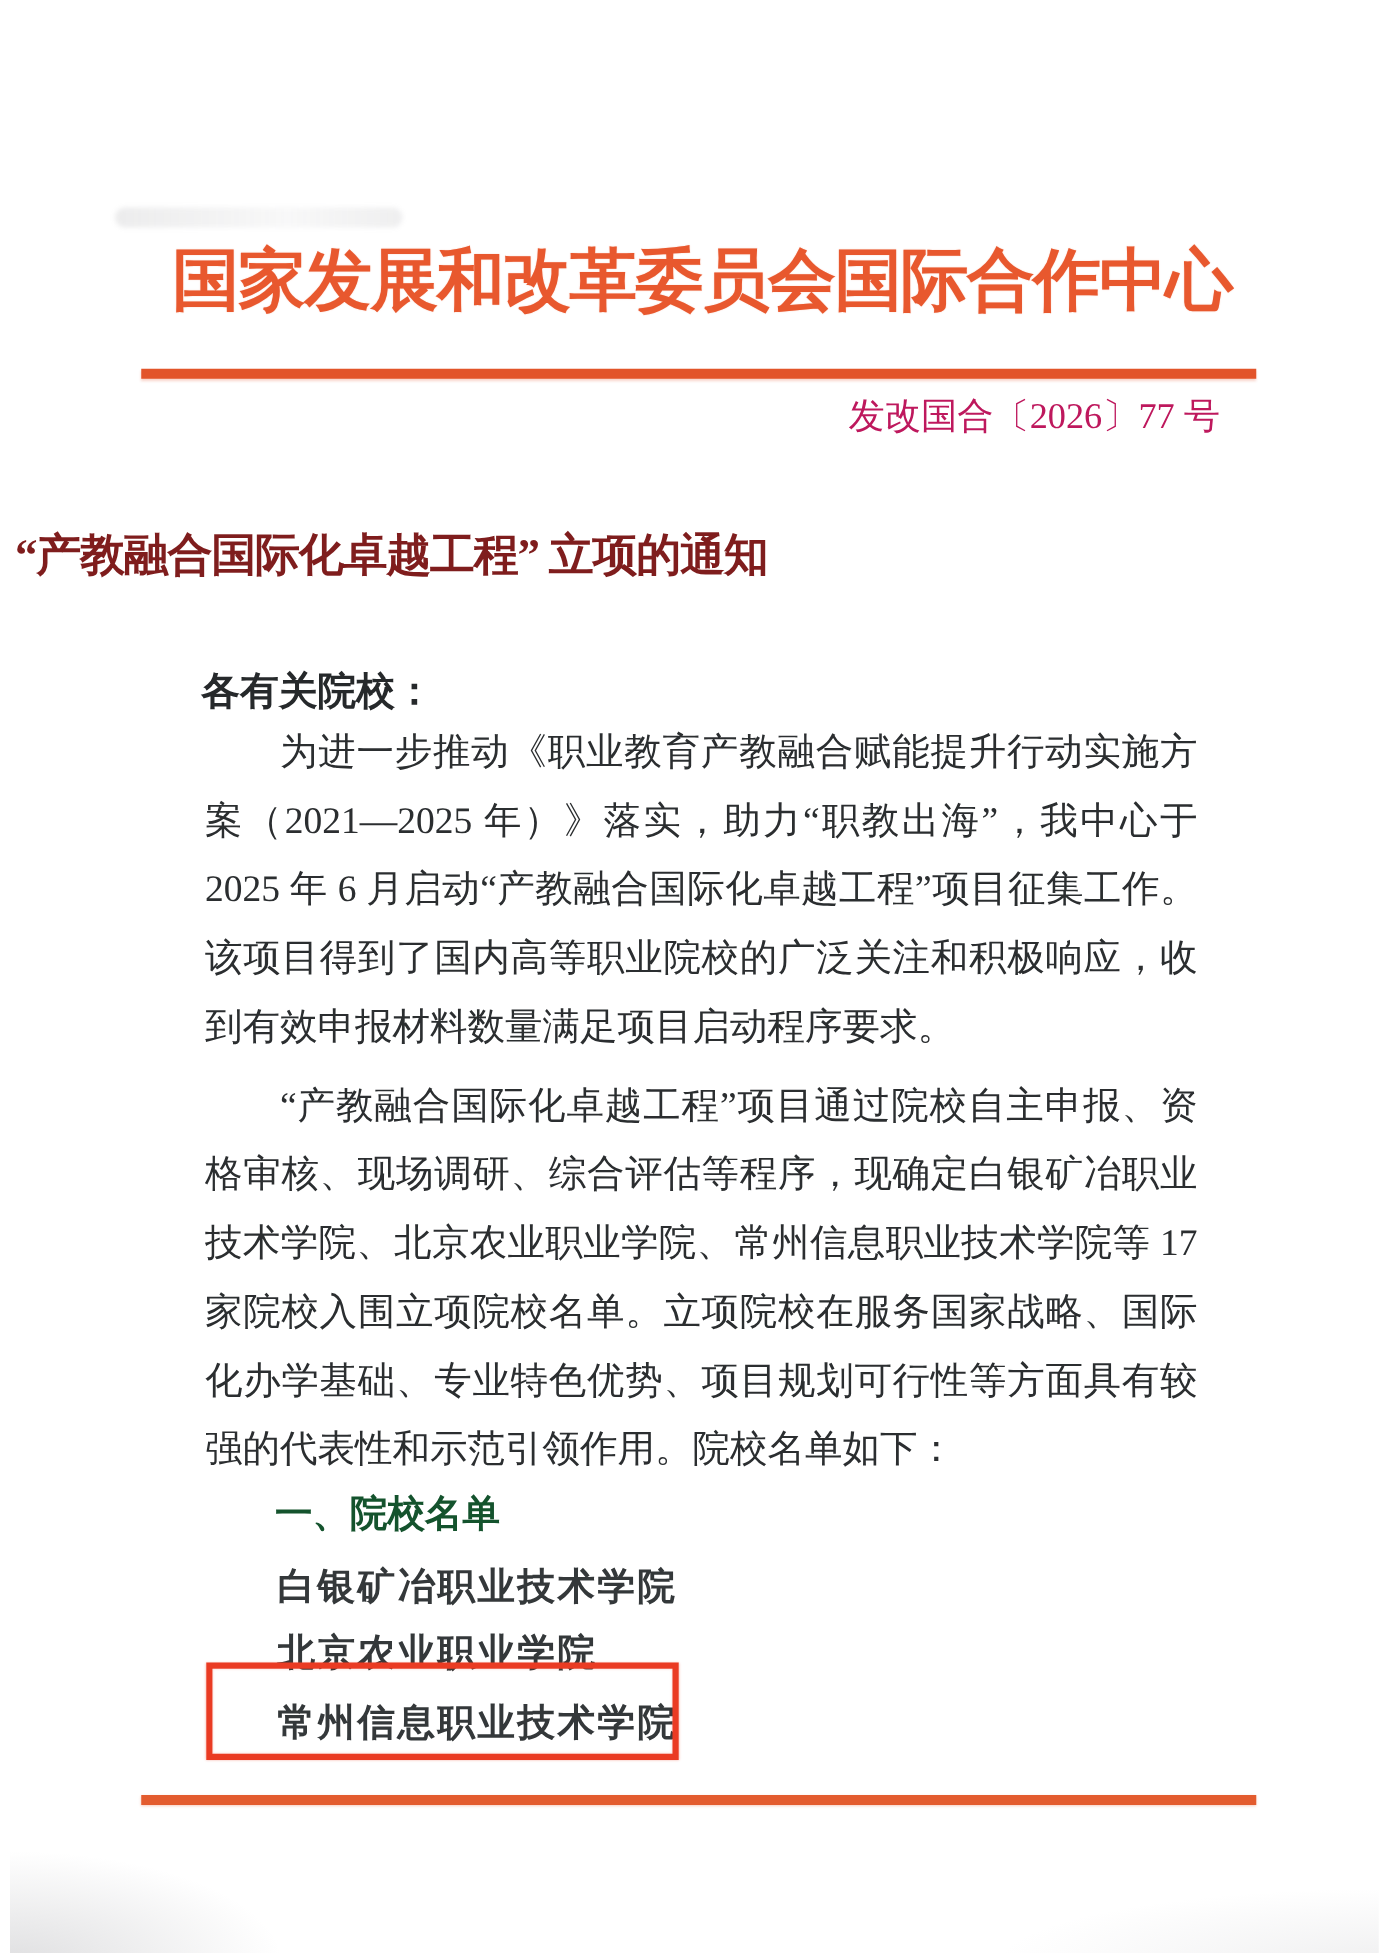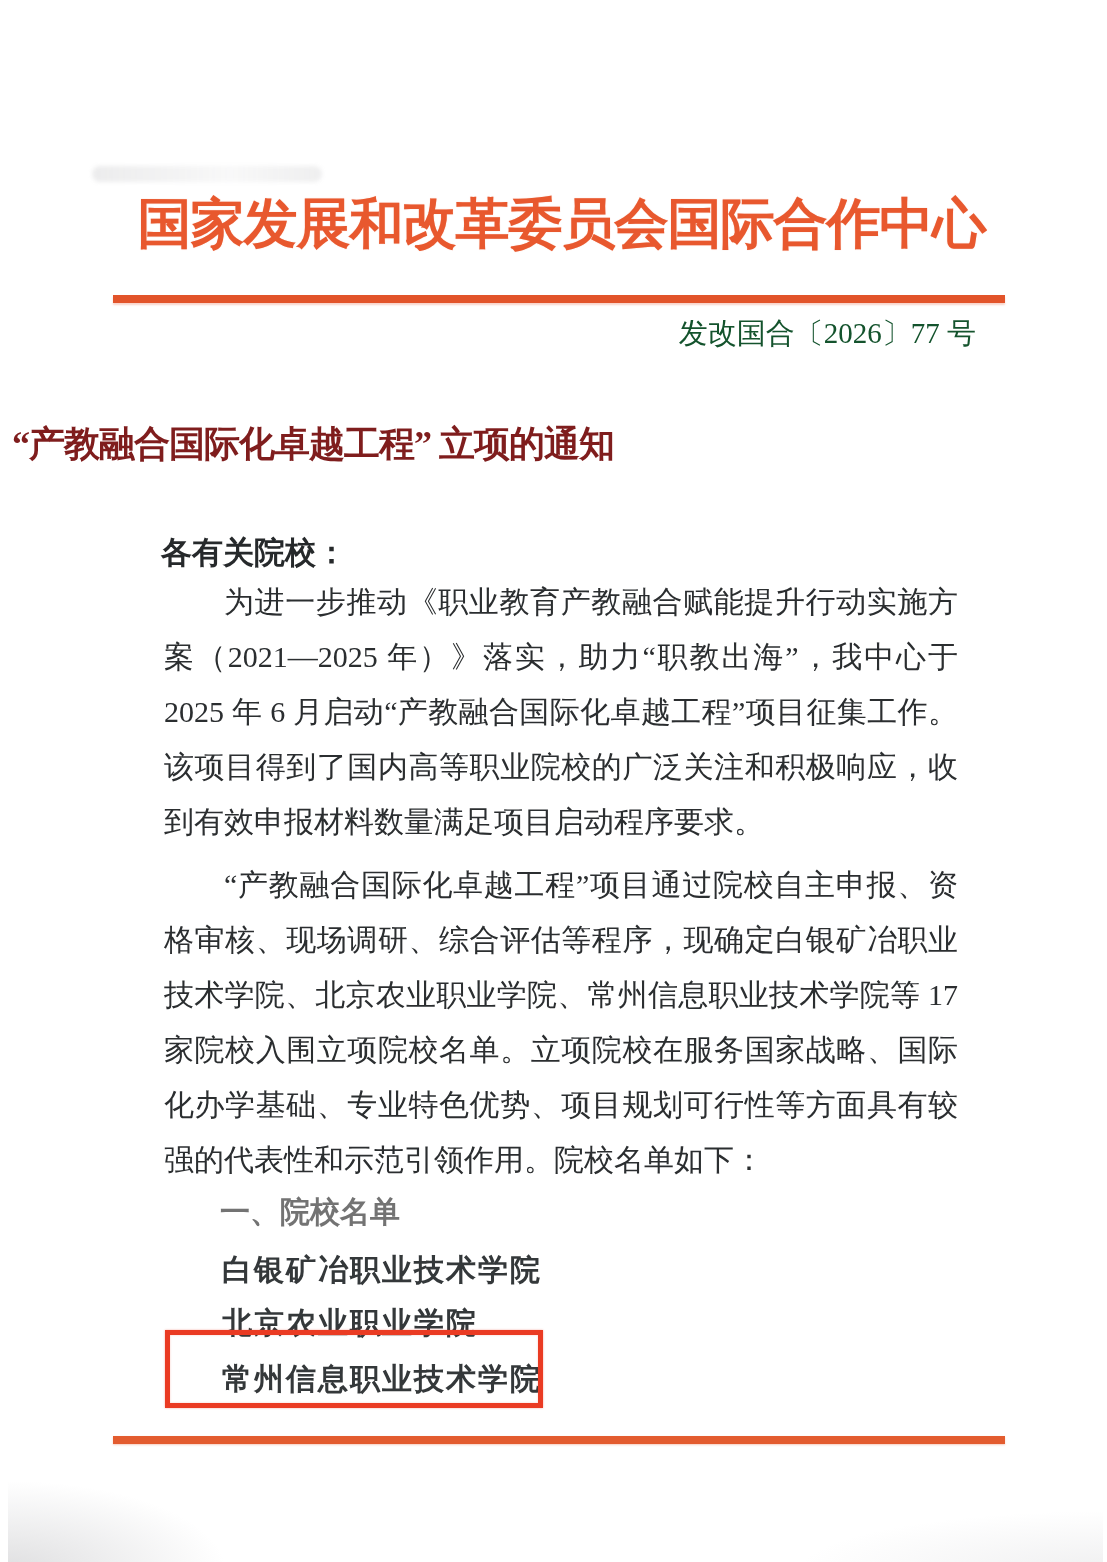--- a/index.html
+++ b/index.html
@@ -32,21 +32,21 @@
     font-size:54px;line-height:80px;font-weight:bold;
     letter-spacing:-1px;
     color:var(--letterhead-color);
     text-shadow:0 0 1px rgba(232,88,46,.4);
   }
   .rule{position:absolute;left:105px;width:892px;height:5px;background:var(--accent);}
   .rule-top{top:287px;box-shadow:0 2px 2px rgba(226,84,42,.25);}
   .rule-bottom{top:1428px;background:#e35c2f;box-shadow:0 1px 2px rgba(227,92,47,.3);}
   .doc-number{
     position:absolute;right:135px;top:301px;
-    font-size:29px;line-height:40px;color:#14532d;
+    font-size:29px;line-height:40px;color:#be185d;
   }
   .doc-title{
     position:absolute;left:0;top:406px;width:100%;
     text-align:left;
     font-size:36px;line-height:52px;font-weight:bold;
     letter-spacing:-1px;color:#7f1d1d;
   }
   .salutation{
     position:absolute;left:149px;top:520px;
     font-family:"Liberation Sans","DejaVu Sans",sans-serif;
@@ -54,21 +54,21 @@
   }
   .paragraphs{
     position:absolute;left:148px;top:558px;width:810px;
     font-size:30px;line-height:55px;
     text-align:justify;color:#2b2e30;
   }
   .paragraphs p{text-indent:2em;margin:0;}
   .section-heading{
     position:absolute;left:208px;top:1180px;
     font-family:"Liberation Sans","DejaVu Sans",sans-serif;
-    font-size:30px;line-height:40px;font-weight:bold;color:#737373;
+    font-size:30px;line-height:40px;font-weight:bold;color:#14532d;
   }
   .list-item{
     position:absolute;left:210px;
     font-size:30px;line-height:40px;color:#34383a;
     letter-spacing:2px;
     font-weight:bold;
   }
   .item-0{top:1238px;}
   .item-1{top:1291px;}
   .item-2{top:1347px;}

